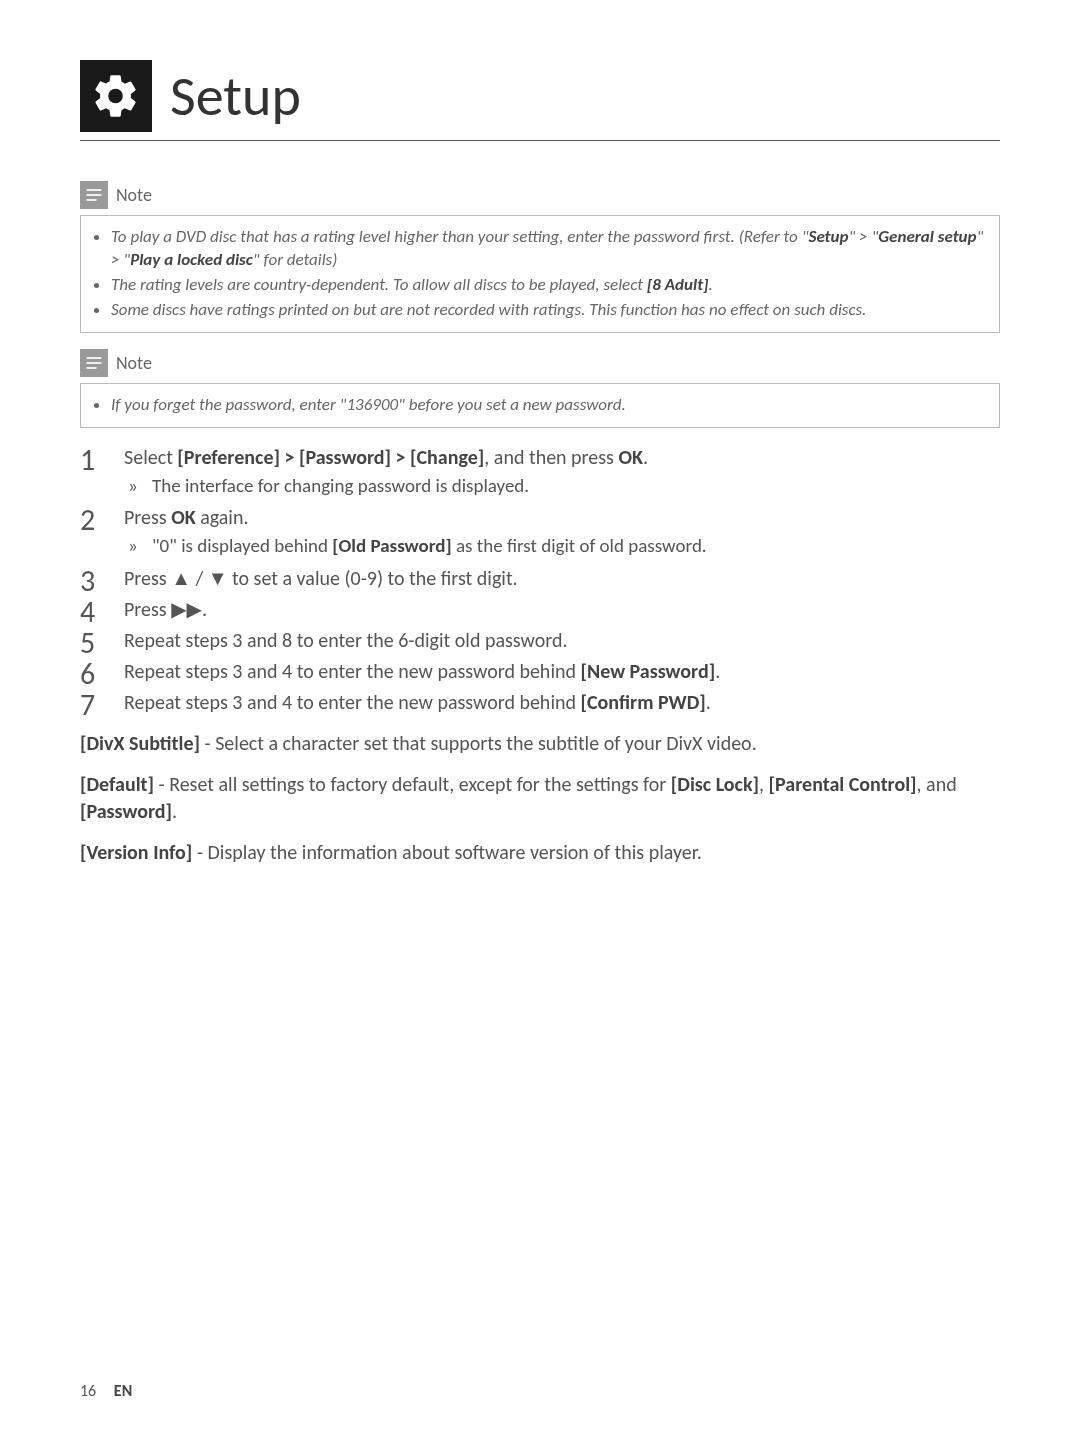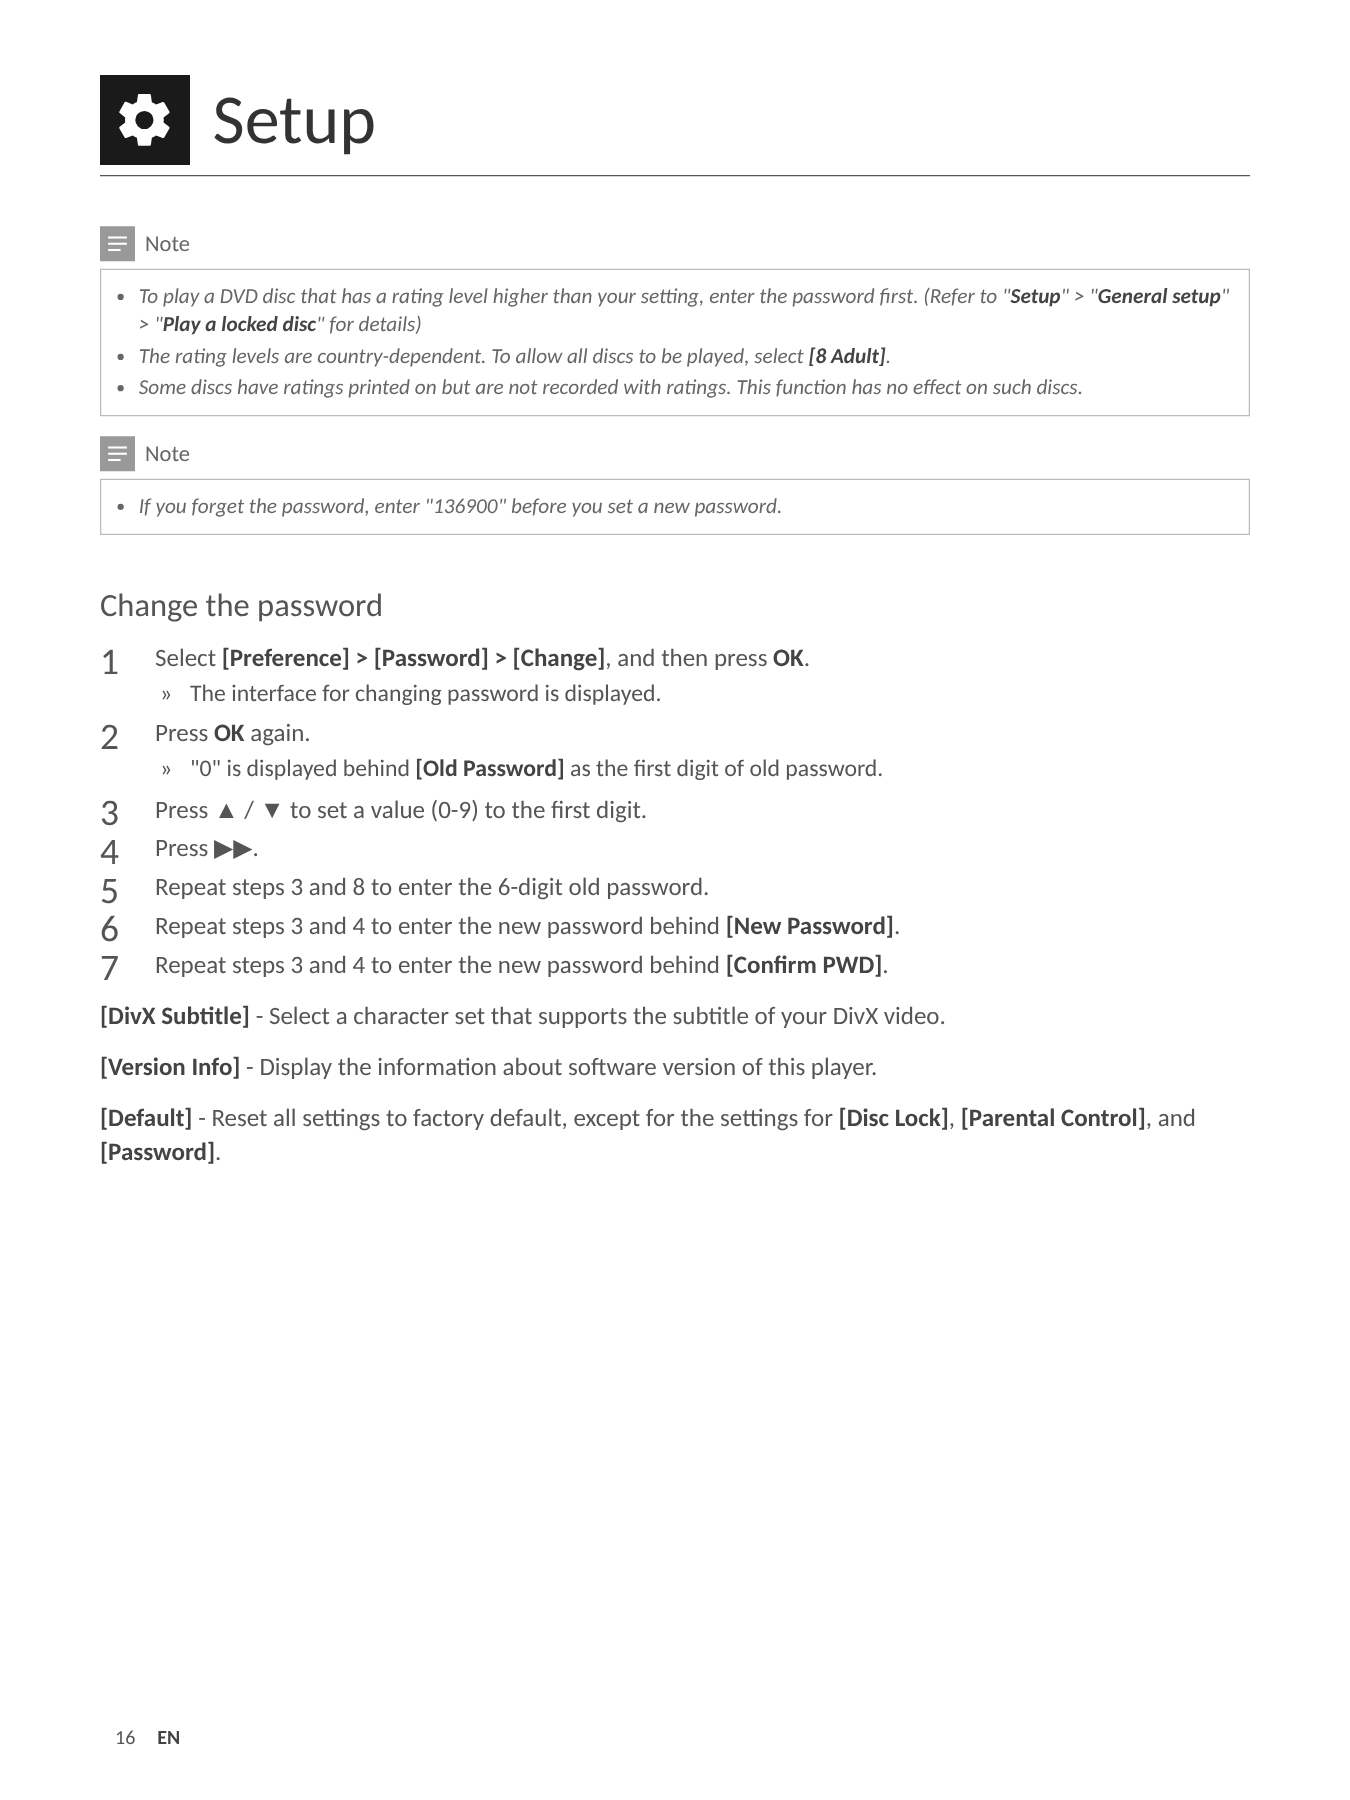--- a/index.html
+++ b/index.html
@@ -125,21 +125,21 @@
   .substep::before {
     content: "»";
     position: absolute;
     left: 4px;
     top: 0;
   }
   b, .bold { font-weight: 600; color: #444; }
   .footer {
     position: absolute;
     bottom: 40px;
-    left: 92px;
+    left: 80px;
     font-size: 16px;
     color: #555;
   }
   .footer .pnum { margin-right: 14px; }
   .footer .lang { font-weight: 600; color: #444; }
 </style>
 </head>
 <body>
 
 <div class="page">
@@ -187,40 +187,39 @@
       </div>
       <span class="note-label">Note</span>
     </div>
     <div class="note-body">
       <ul>
         <li>If you forget the password, enter "136900" before you set a new password.</li>
       </ul>
     </div>
   </div>
 
-  <div class="section-heading">Change the password</div>
 
   <ol class="steps">
     <li>
       <span>Select <b>[Preference] &gt; [Password] &gt; [Change]</b>, and then press <b>OK</b>.</span>
       <div class="substep">The interface for changing password is displayed.</div>
     </li>
     <li>
       <span>Press <b>OK</b> again.</span>
       <div class="substep">"0" is displayed behind <b>[Old Password]</b> as the first digit of old password.</div>
     </li>
     <li><span>Press ▲ / ▼ to set a value (0-9) to the first digit.</span></li>
     <li><span>Press ▶▶.</span></li>
     <li><span>Repeat steps 3 and 8 to enter the 6-digit old password.</span></li>
     <li><span>Repeat steps 3 and 4 to enter the new password behind <b>[New Password]</b>.</span></li>
     <li><span>Repeat steps 3 and 4 to enter the new password behind <b>[Confirm PWD]</b>.</span></li>
   </ol>
 
   <p class="body-text"><b>[DivX Subtitle]</b> - Select a character set that supports the subtitle of your DivX video.</p>
+  <p class="body-text"><b>[Default]</b> - Reset all settings to factory default, except for the settings for <b>[Disc Lock]</b>, <b>[Parental Control]</b>, and <b>[Password]</b>.</p>
   <p class="body-text"><b>[Version Info]</b> - Display the information about software version of this player.</p>
-  <p class="body-text"><b>[Default]</b> - Reset all settings to factory default, except for the settings for <b>[Disc Lock]</b>, <b>[Parental Control]</b>, and <b>[Password]</b>.</p>
 
   <div class="footer">
     <span class="pnum">16</span>
     <span class="lang">EN</span>
   </div>
 
 </div>
 
 </body></html>

